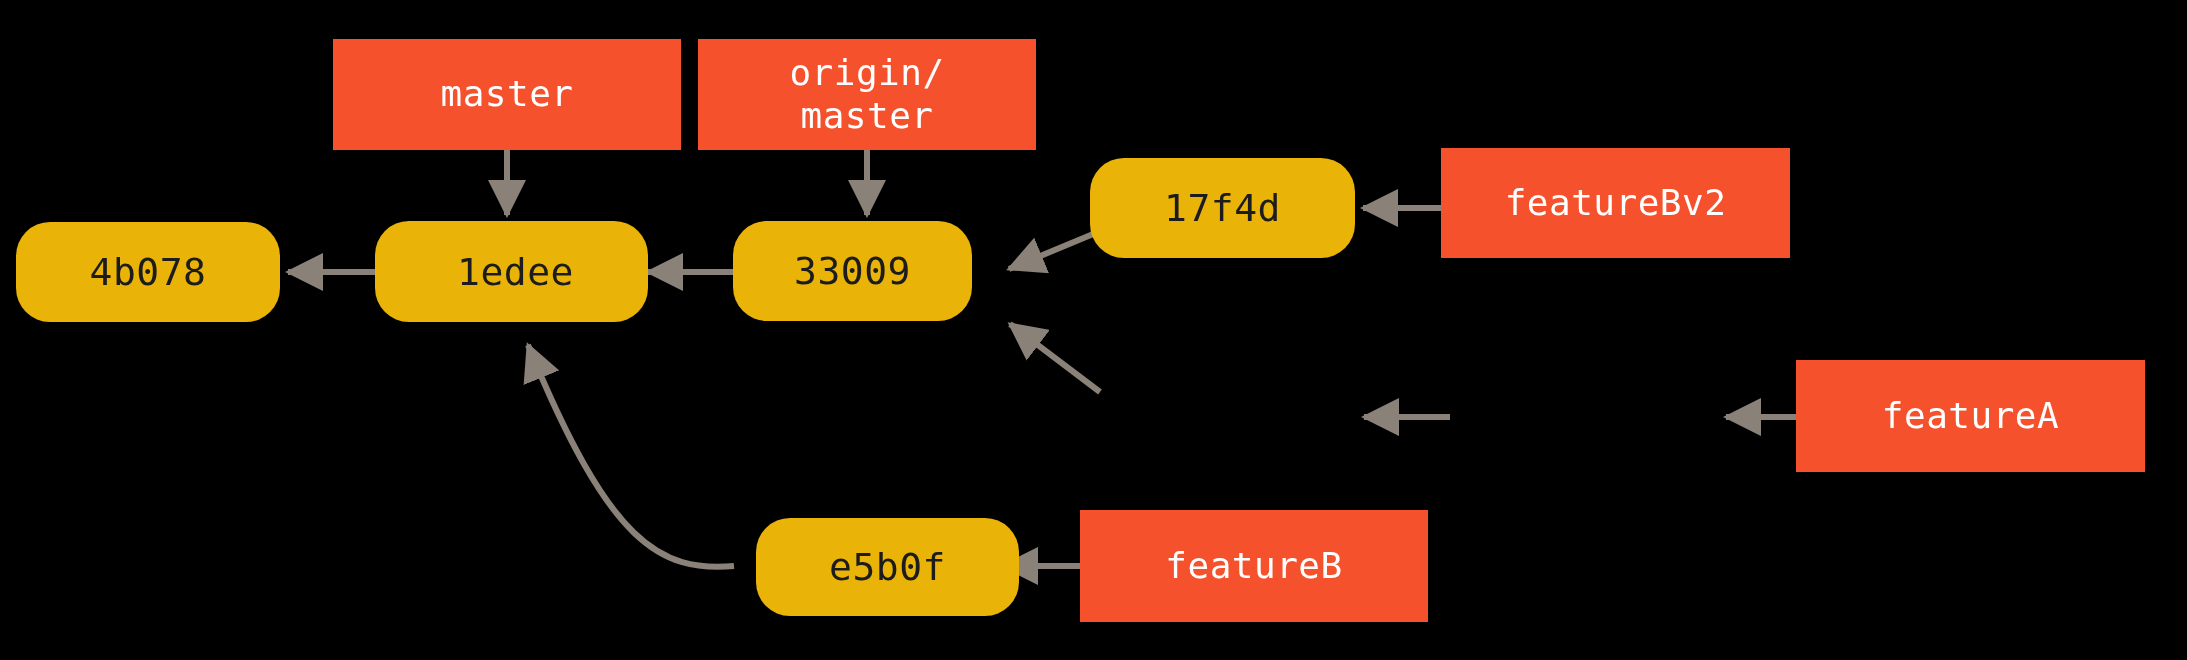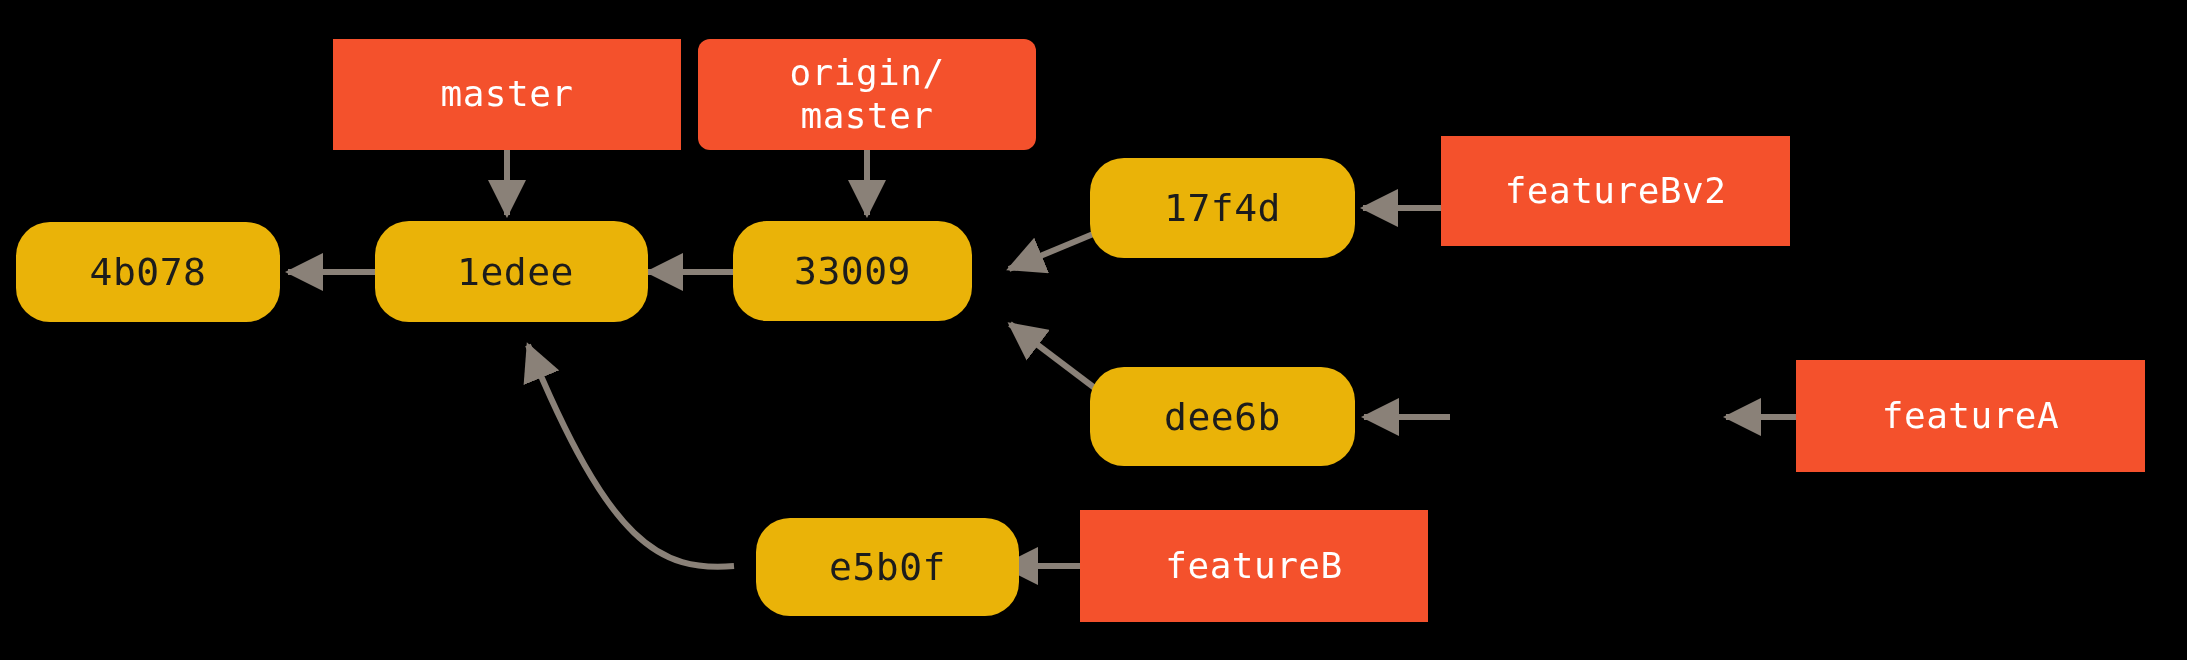--- a/index.html
+++ b/index.html
@@ -92,35 +92,32 @@
   </div>
   <div class="commit-node" style="left:375px; top:221px; width:265px; height:101px;padding-left:8px;">
     <span>1edee</span>
   </div>
   <div class="commit-node" style="left:733px; top:221px; width:239px; height:100px;">
     <span>33009</span>
   </div>
   <div class="commit-node" style="left:1090px; top:158px; width:265px; height:100px;">
     <span>17f4d</span>
   </div>
-  <div class="commit-node" style="left:1090px; top:367px; width:265px; height:99px;">
-    <span>dee6b</span>
-  </div>
   <div class="commit-node" style="left:756px; top:518px; width:263px; height:98px;">
     <span>e5b0f</span>
   </div>
 
   <div class="branch-label" style="left:333px; top:39px; width:348px; height:111px;">
     <span>master</span>
   </div>
-  <div class="branch-label" style="left:698px; top:39px; width:338px; height:111px;border-radius:12px;">
+  <div class="branch-label" style="left:698px; top:39px; width:338px; height:111px;">
     <span>origin/
 master</span>
   </div>
-  <div class="branch-label" style="left:1441px; top:136px; width:349px; height:110px;text-align:center;">
+  <div class="branch-label" style="left:1441px; top:148px; width:349px; height:110px;text-align:center;">
     <span>featureBv2</span>
   </div>
   <div class="branch-label" style="left:1080px; top:510px; width:348px; height:112px;">
     <span>featureB</span>
   </div>
   <div class="branch-label" style="left:1796px; top:360px; width:349px; height:112px;">
     <span>featureA</span>
   </div>
 
 </div>

